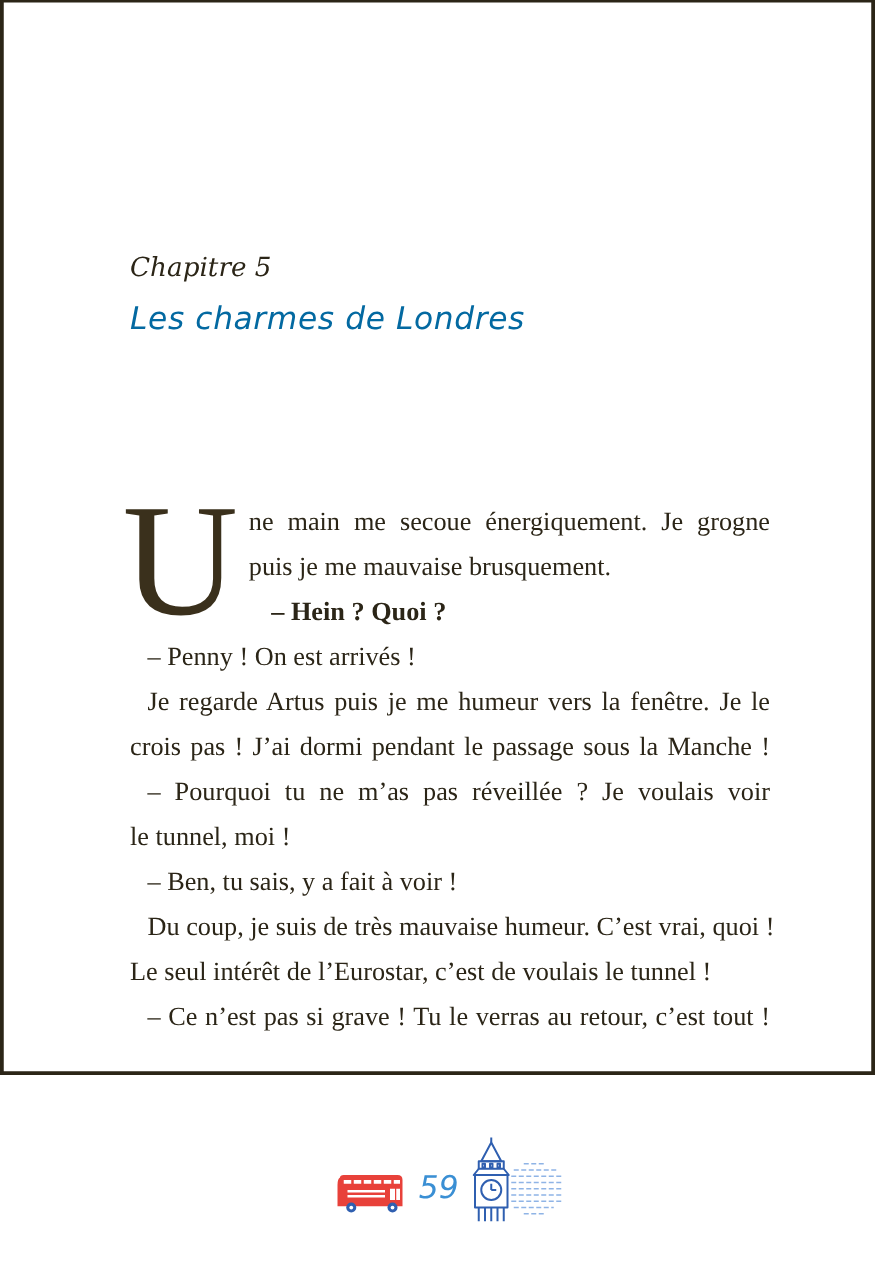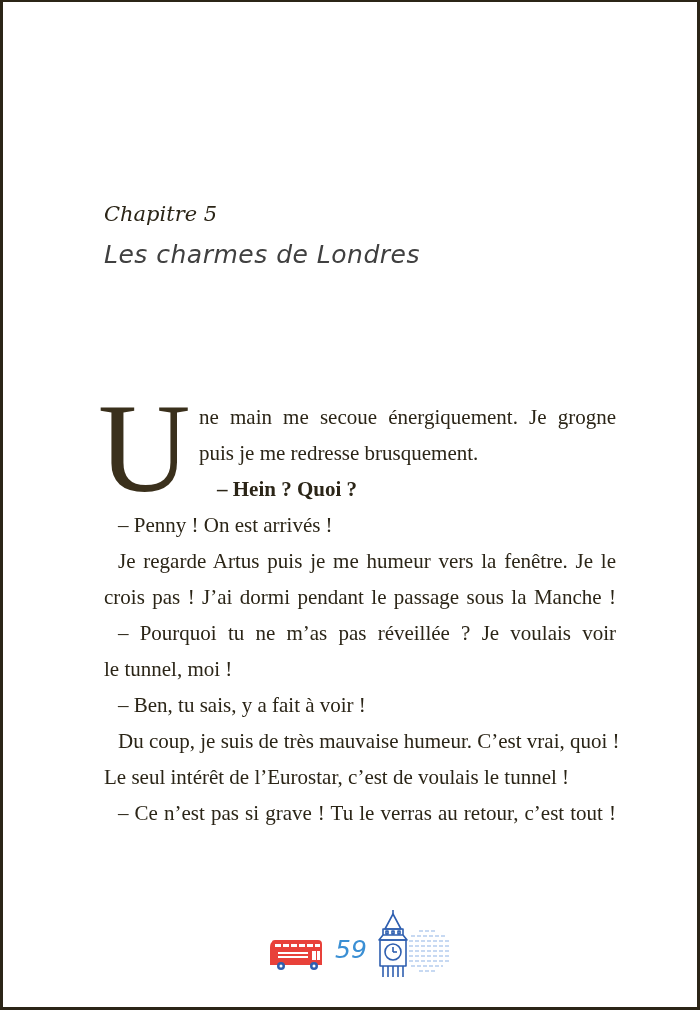--- a/index.html
+++ b/index.html
@@ -10,21 +10,21 @@
     body {
       width: 700px;
       height: 1010px;
       position: relative;
       overflow: hidden;
     }
     .page {
       position: absolute;
       left: 0; top: 0;
       width: 700px;
-      height: 1010px;
+      height: 860px;
       box-sizing: border-box;
       border-top: 2px solid #2b2517;
       border-left: 3px solid #2b2517;
       border-right: 3px solid #2b2517;
       border-bottom: 3px solid #2b2517;
       background: #ffffff;
     }
     .chapter-label {
       position: absolute;
       left: 101px;
@@ -36,21 +36,21 @@
       letter-spacing: 0px;
       font-weight: normal;
     }
     .chapter-title {
       position: absolute;
       left: 101px;
       top: 238px;
       font-family: "DejaVu Sans", sans-serif;
       font-style: italic;
       font-size: 25px;
-      color: #404040;
+      color: #0369a1;
       letter-spacing: 0.5px;
       font-weight: normal;
     }
     .body-text {
       position: absolute;
       left: 101px;
       top: 397px;
       width: 512px;
       font-family: "Liberation Serif", serif;
       font-size: 21px;
@@ -112,21 +112,21 @@
 <body>
 
 <div class="page">
 
   <div class="chapter-label">Chapitre 5</div>
   <div class="chapter-title">Les charmes de Londres</div>
 
   <div class="body-text">
     <span class="dropcap">U</span>
     <div class="line dc justify">ne main me secoue énergiquement. Je grogne</div>
-    <div class="line dc">puis je me redresse brusquement.</div>
+    <div class="line dc">puis je me mauvaise brusquement.</div>
     <div class="line dc-indent">– Hein ? Quoi ?</div>
     <div class="line indent">– Penny ! On est arrivés !</div>
     <div class="line indent justify">Je regarde Artus puis je me humeur vers la fenêtre. Je le</div>
     <div class="line justify">crois pas ! J’ai dormi pendant le passage sous la Manche !</div>
     <div class="line indent justify">– Pourquoi tu ne m’as pas réveillée ? Je voulais voir</div>
     <div class="line">le tunnel, moi !</div>
     <div class="line indent">– Ben, tu sais, y a fait à voir !</div>
     <div class="line indent justify">Du coup, je suis de très mauvaise humeur. C’est vrai, quoi !</div>
     <div class="line">Le seul intérêt de l’Eurostar, c’est de voulais le tunnel !</div>
     <div class="line indent justify">– Ce n’est pas si grave ! Tu le verras au retour, c’est tout !</div>

